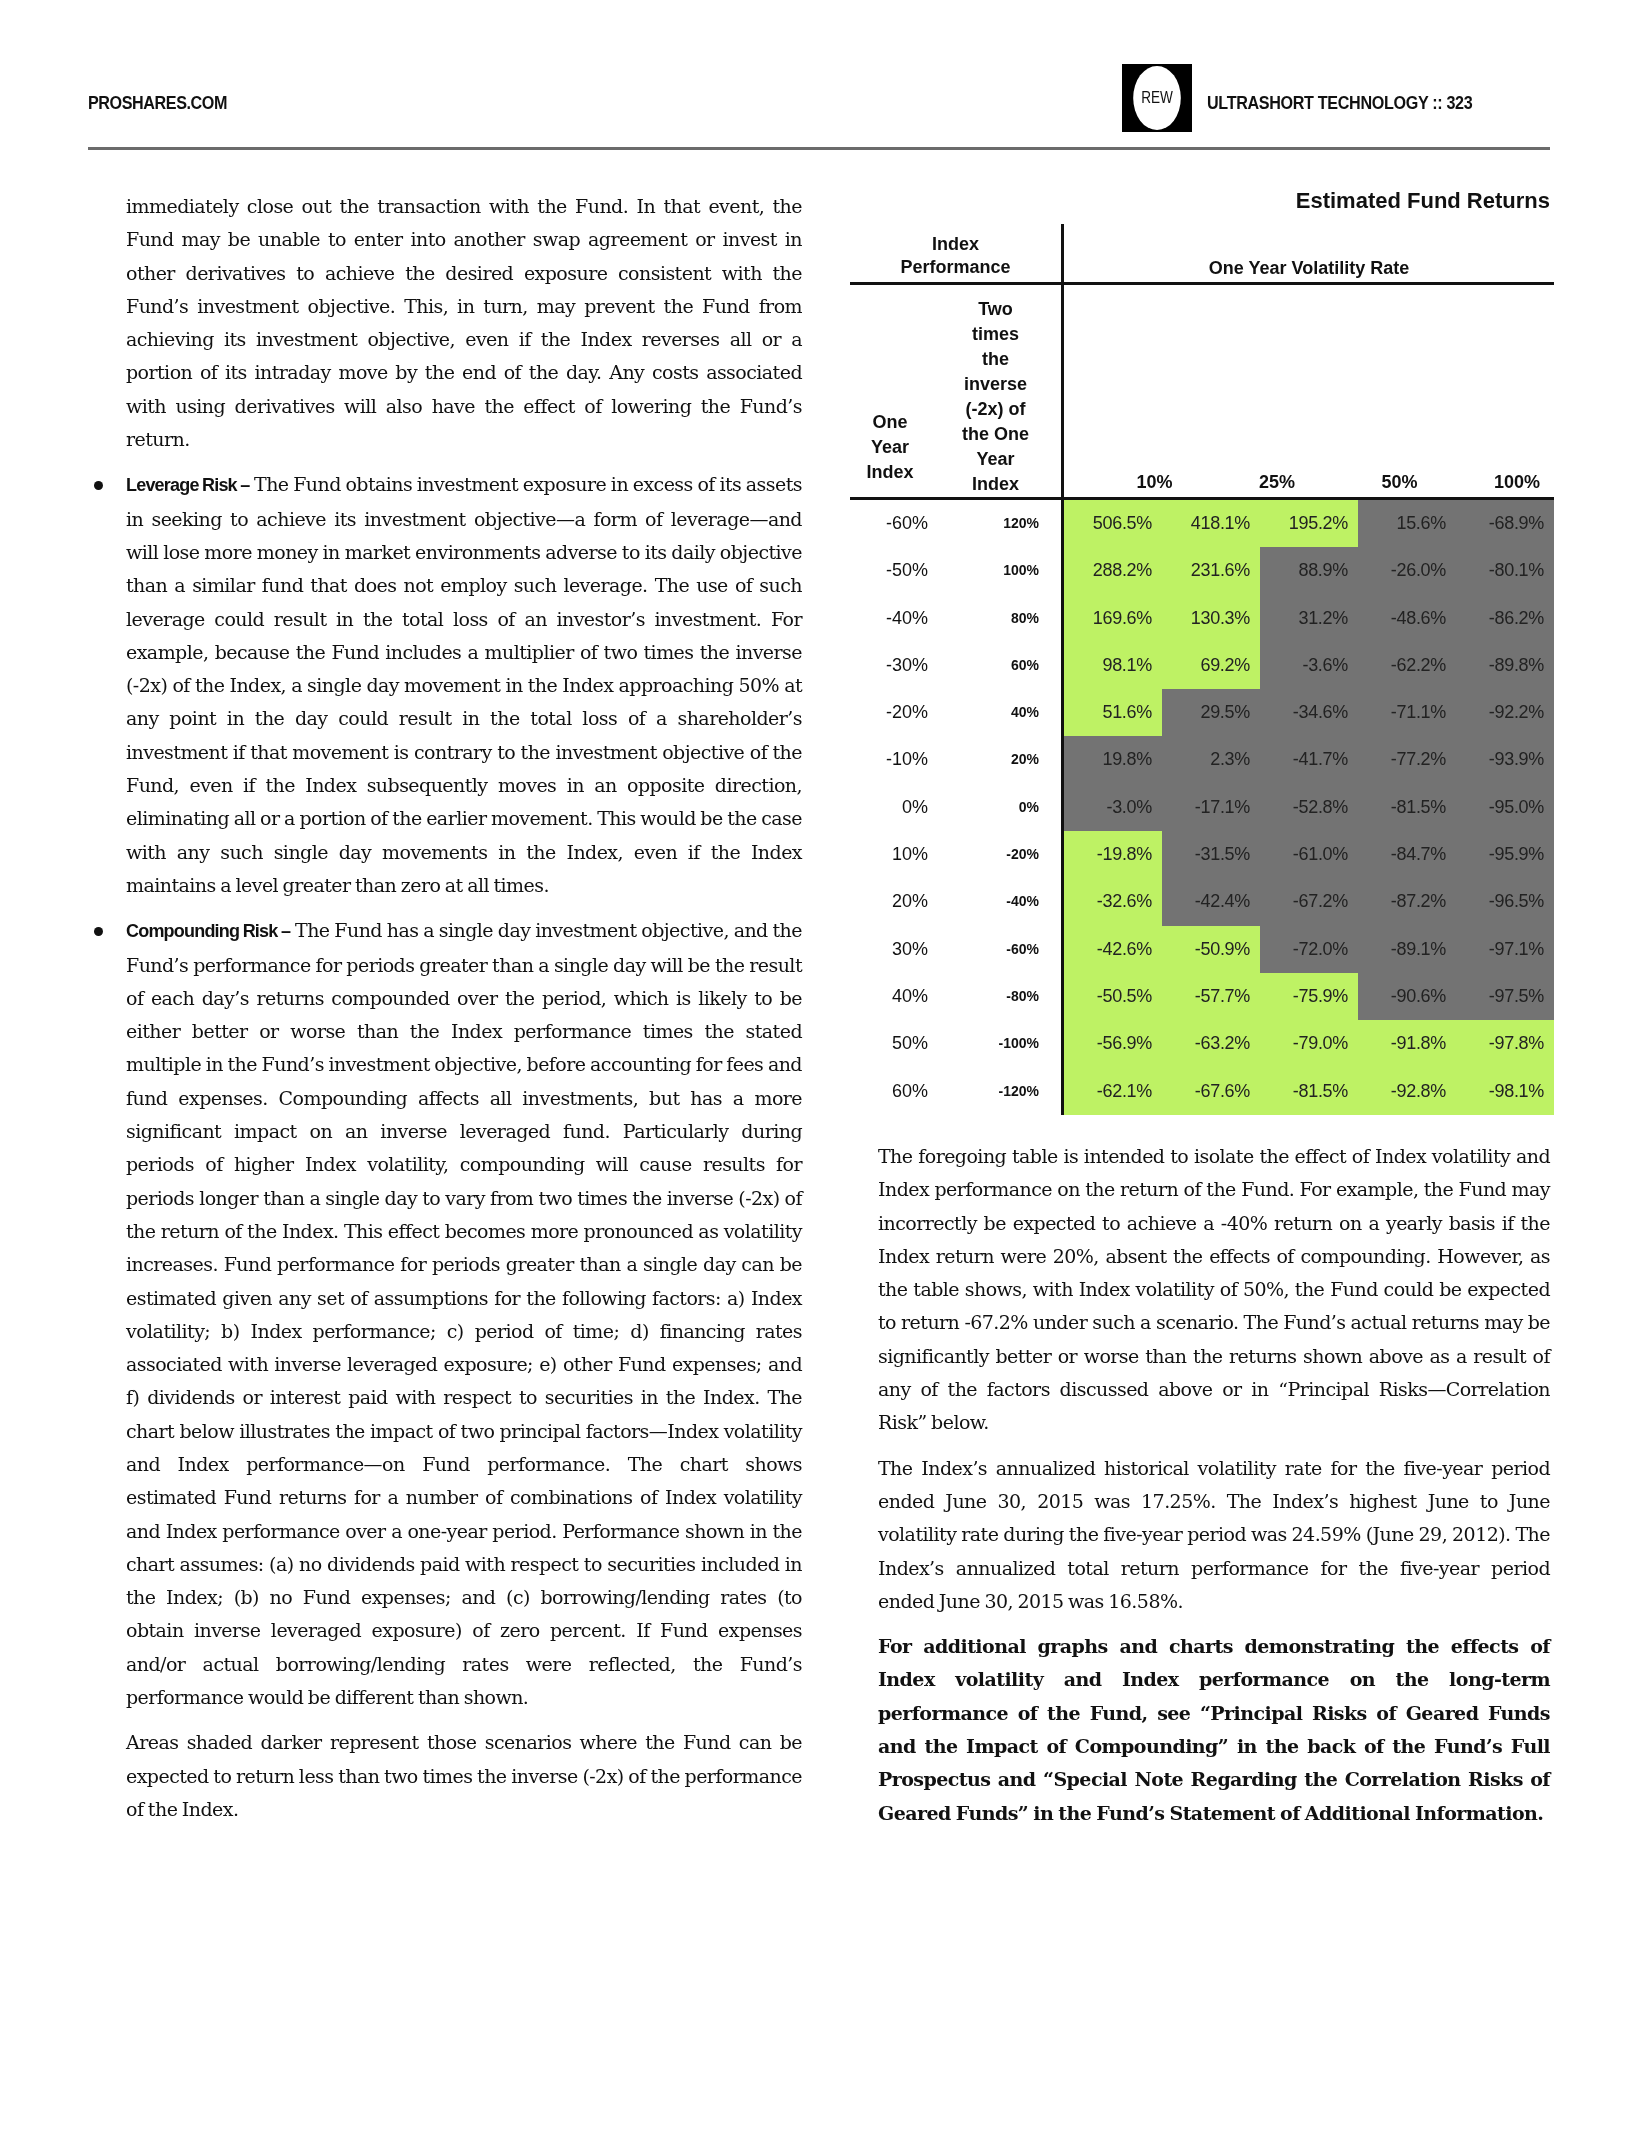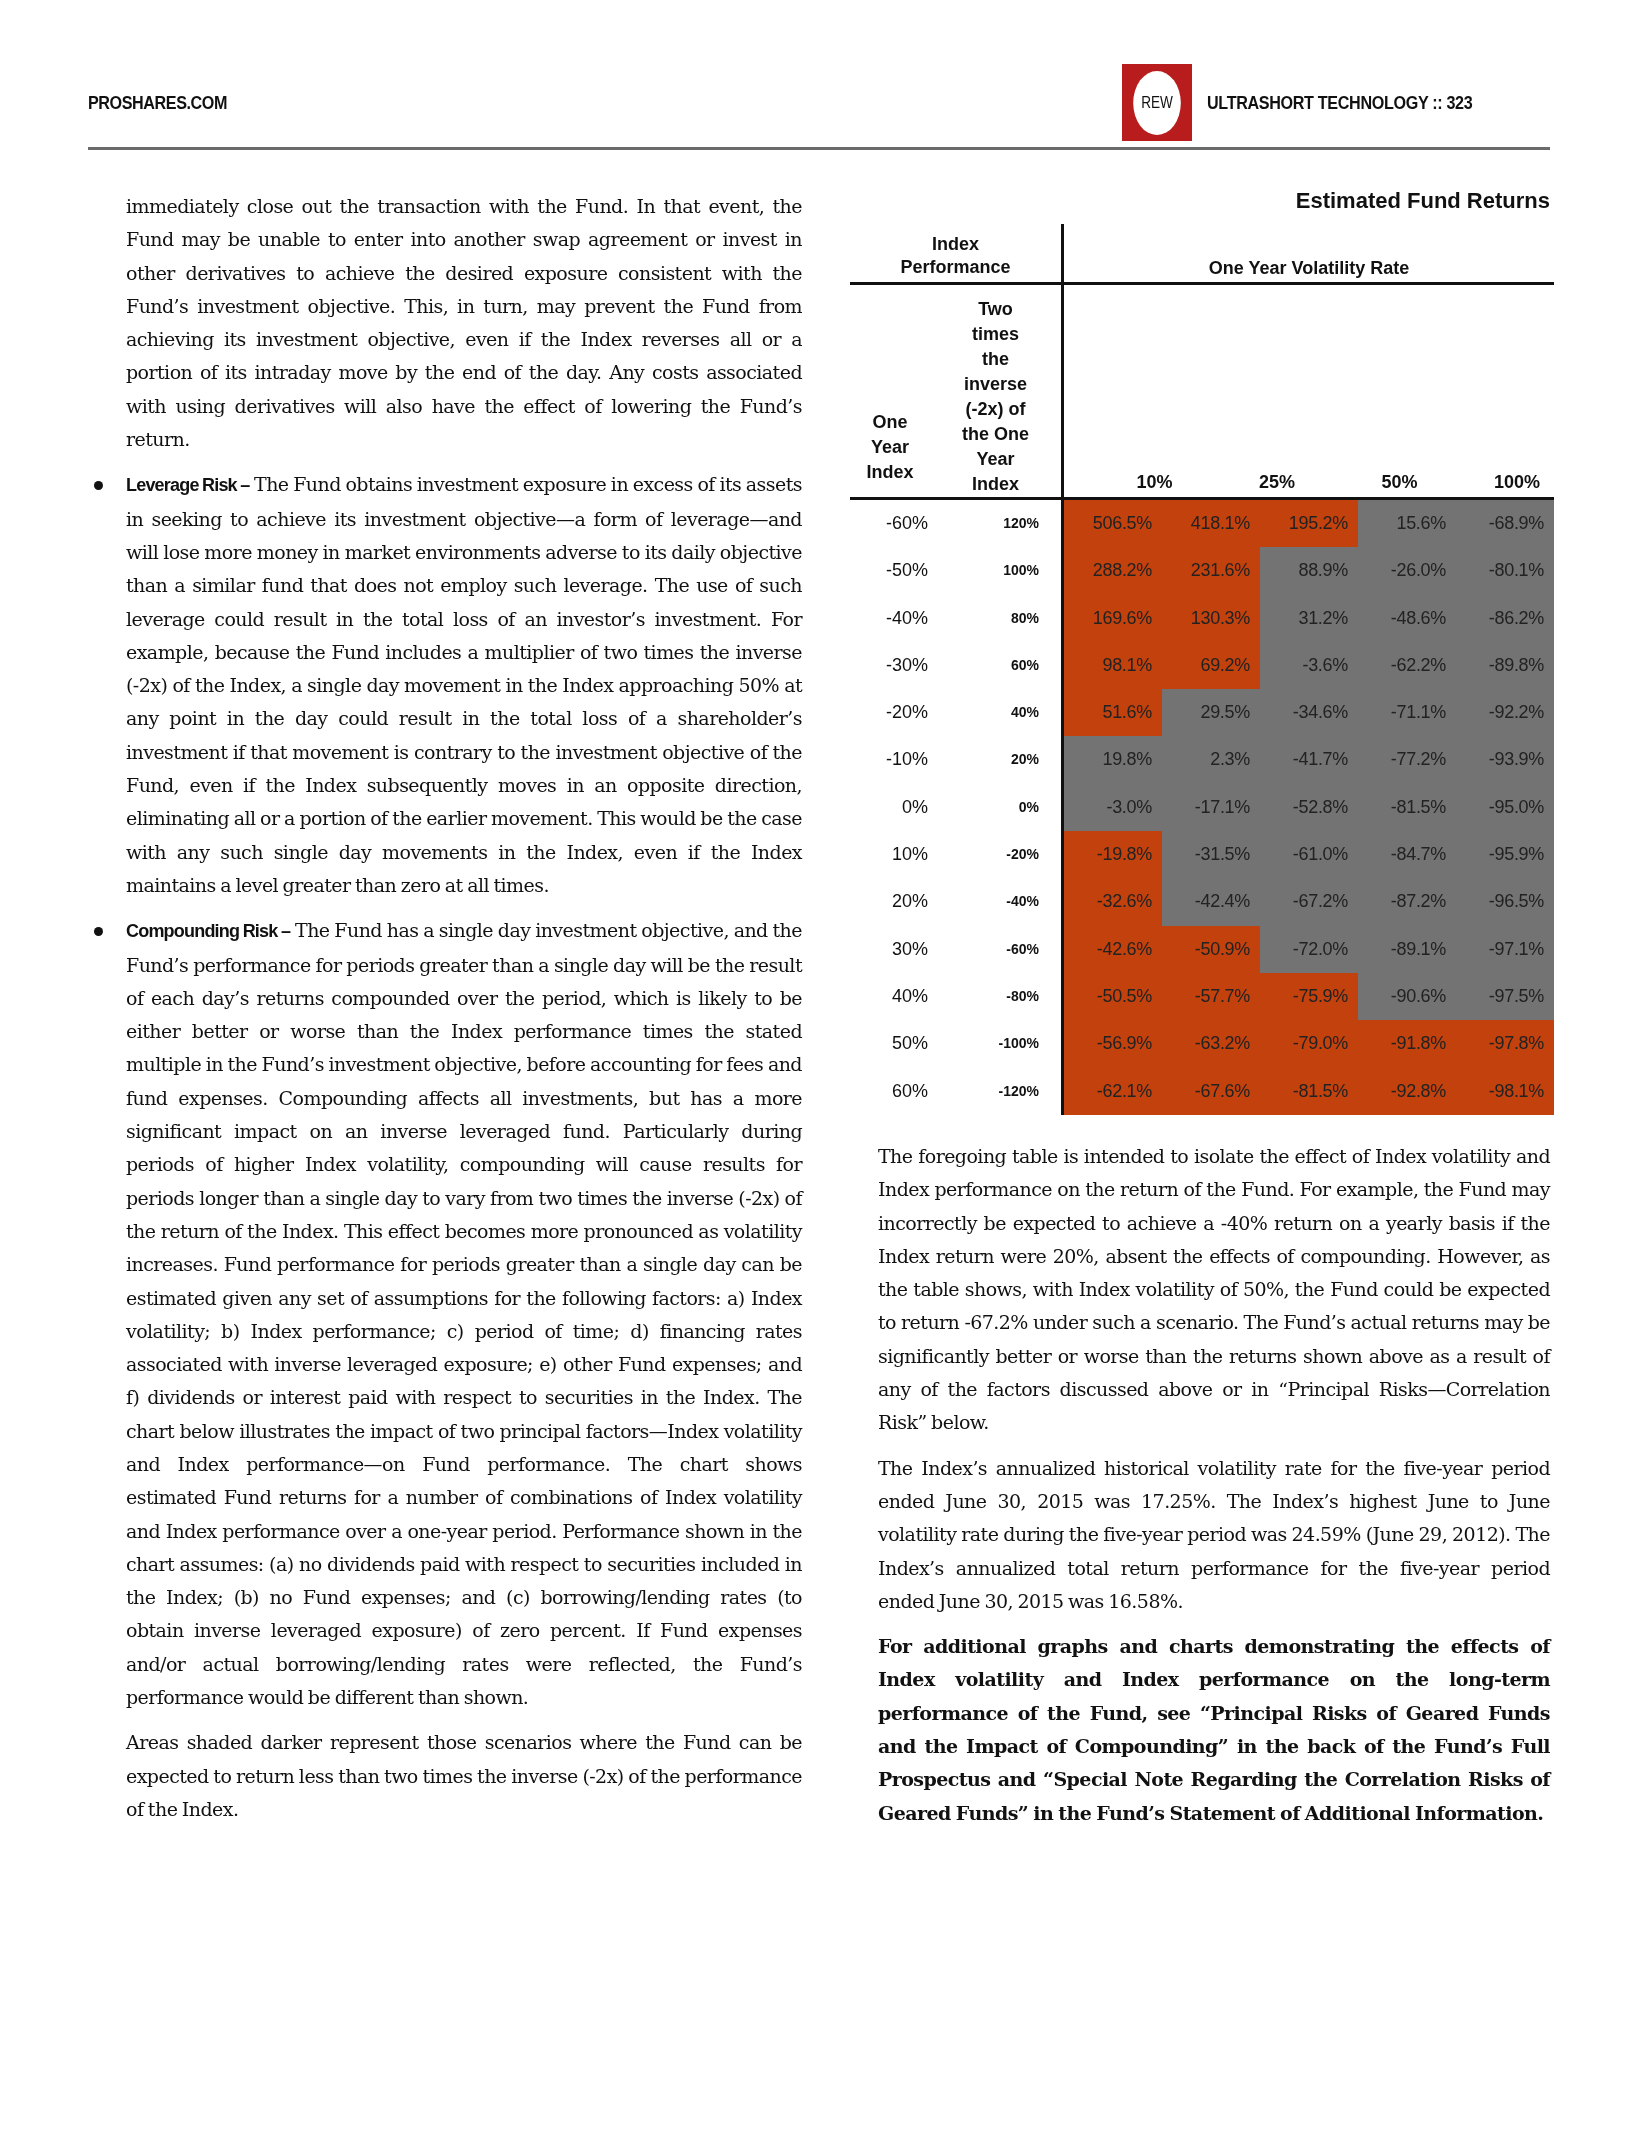--- a/index.html
+++ b/index.html
@@ -1,18 +1,18 @@
 <!DOCTYPE html>
 <html><head>
 <meta charset="utf-8">
 <style>
   html, body { margin:0; padding:0; background:#ffffff; }
   body { width:1650px; height:2150px; position:relative; overflow:hidden; color:#111; }
   .hdr-left { position:absolute; left:88px; top:92px; font-family:"Liberation Sans", sans-serif; font-weight:bold; font-size:19px; letter-spacing:-0.5px; transform:scaleX(0.85); transform-origin:left center; }
-  .rew-badge { position:absolute; left:1122px; top:64px; width:70px; height:77px; background:#b91c1c; display:flex; align-items:center; justify-content:center; }
+  .rew-badge { position:absolute; left:1122px; top:64px; width:70px; height:68px; background:#000000; display:flex; align-items:center; justify-content:center; }
   .rew-badge span { width:56px; height:64px; border-radius:50%; background:#fff; display:flex; align-items:center; justify-content:center; font-family:"Liberation Sans", sans-serif; font-size:16px; transform:scaleX(0.85); }
   .hdr-right { position:absolute; left:1207px; top:92px; font-family:"Liberation Sans", sans-serif; font-weight:bold; font-size:19px; letter-spacing:-0.4px; transform:scaleX(0.85); transform-origin:left center; white-space:nowrap; }
   .hdr-rule { position:absolute; left:88px; top:147px; width:1462px; height:3px; background:#6b6b6b; }
 
   .col { position:absolute; font-family:"DejaVu Serif", "Liberation Serif", serif; font-size:19px; line-height:33.3px; text-align:justify; letter-spacing:-0.55px; word-spacing:-1px; }
   .col p { margin:0 0 12px 0; }
   .left-col { left:126px; top:190px; width:676px; }
   .right-col { left:878px; top:1140px; width:672px; }
   .bullet { position:relative; }
   .bullet-dot { position:absolute; left:-32px; top:13px; width:9px; height:9px; border-radius:50%; background:#111; }
@@ -27,21 +27,21 @@
   .hrow1 .h-idx { width:214px; border-right:3px solid #111; text-align:center; font-weight:bold; font-size:18px; line-height:23px; padding-top:9px; box-sizing:border-box; }
   .hrow1 .h-vol { flex:1; text-align:center; font-weight:bold; font-size:18px; display:flex; align-items:flex-end; justify-content:center; padding-bottom:3px; }
   .hrow2 { display:flex; height:212px; border-bottom:3px solid #111; }
   .hrow2 .c1 { width:80px; display:flex; align-items:flex-end; justify-content:center; text-align:center; font-weight:bold; font-size:18px; line-height:25px; padding-bottom:12px; }
   .hrow2 .c2 { width:134px; border-right:3px solid #111; display:flex; align-items:flex-end; justify-content:center; text-align:center; font-weight:bold; font-size:18px; line-height:25px; box-sizing:border-box; }
   .hrow2 .vc { flex:1; display:flex; align-items:flex-end; justify-content:flex-end; padding-right:14px; padding-bottom:4px; font-weight:bold; font-size:18px; }
   .drow { display:flex; height:47.3px; }
   .drow .c1 { width:80px; text-align:right; font-size:18px; line-height:47px; padding-right:2px; box-sizing:border-box; }
   .drow .c2 { width:134px; text-align:right; font-size:14px; line-height:47px; padding-right:22px; border-right:3px solid #111; box-sizing:border-box;font-weight:bold; }
   .drow .cell { flex:1; text-align:right; font-size:18px; line-height:47px; padding-right:10px; color:#222; letter-spacing:-0.3px; }
-  .light { background:#c2410c; }
+  .light { background:#bef264; }
   .dark { background:#737373; }
   .hline { white-space:pre-line; }
 </style>
 </head>
 <body>
 
 <div class="hdr-left">PROSHARES.COM</div>
 <div class="rew-badge">
     <span>REW</span>
   </div>

